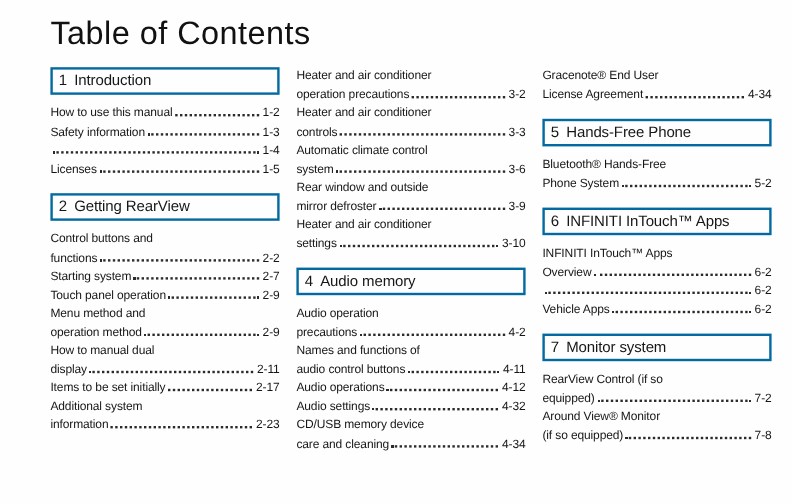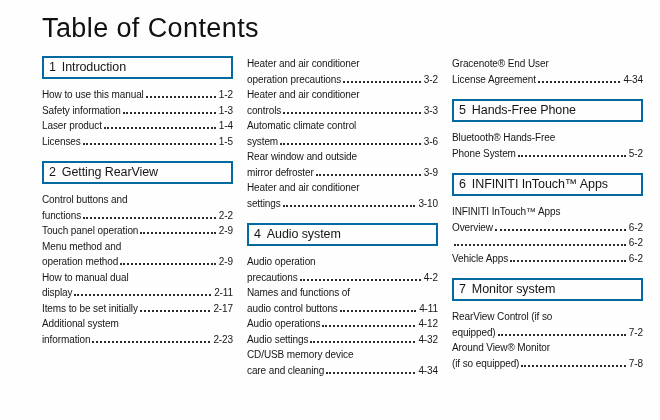--- a/index.html
+++ b/index.html
@@ -70,41 +70,47 @@
         </div>
         <div class="entry">
           <div class="entry-line">
             <span class="entry-text">Safety information</span>
             <span class="leader"></span>
             <span class="pagenum">1-3</span>
           </div>
         </div>
         <div class="entry">
           <div class="entry-line">
-            <span class="entry-text">Laser product</span>
             <span class="leader"></span>
             <span class="pagenum">1-4</span>
           </div>
         </div>
         <div class="entry">
           <div class="entry-line">
             <span class="entry-text">Licenses</span>
             <span class="leader"></span>
             <span class="pagenum">1-5</span>
           </div>
         </div>
         <div class="section-box"><span class="section-num">2</span><span class="section-label">Getting RearView</span></div>
         <div class="entry">
           <div class="entry-line">
             <span class="entry-text">Control buttons and</span>
           </div>
           <div class="entry-line">
             <span class="entry-text">functions</span>
             <span class="leader"></span>
             <span class="pagenum">2-2</span>
+          </div>
+        </div>
+        <div class="entry">
+          <div class="entry-line">
+            <span class="entry-text">Starting system</span>
+            <span class="leader"></span>
+            <span class="pagenum">2-7</span>
           </div>
         </div>
         <div class="entry">
           <div class="entry-line">
             <span class="entry-text">Touch panel operation</span>
             <span class="leader"></span>
             <span class="pagenum">2-9</span>
           </div>
         </div>
         <div class="entry">
@@ -189,21 +195,21 @@
         <div class="entry">
           <div class="entry-line">
             <span class="entry-text">Heater and air conditioner</span>
           </div>
           <div class="entry-line">
             <span class="entry-text">settings</span>
             <span class="leader"></span>
             <span class="pagenum">3-10</span>
           </div>
         </div>
-        <div class="section-box"><span class="section-num">4</span><span class="section-label">Audio system</span></div>
+        <div class="section-box"><span class="section-num">4</span><span class="section-label">Audio memory</span></div>
         <div class="entry">
           <div class="entry-line">
             <span class="entry-text">Audio operation</span>
           </div>
           <div class="entry-line">
             <span class="entry-text">precautions</span>
             <span class="leader"></span>
             <span class="pagenum">4-2</span>
           </div>
         </div>

